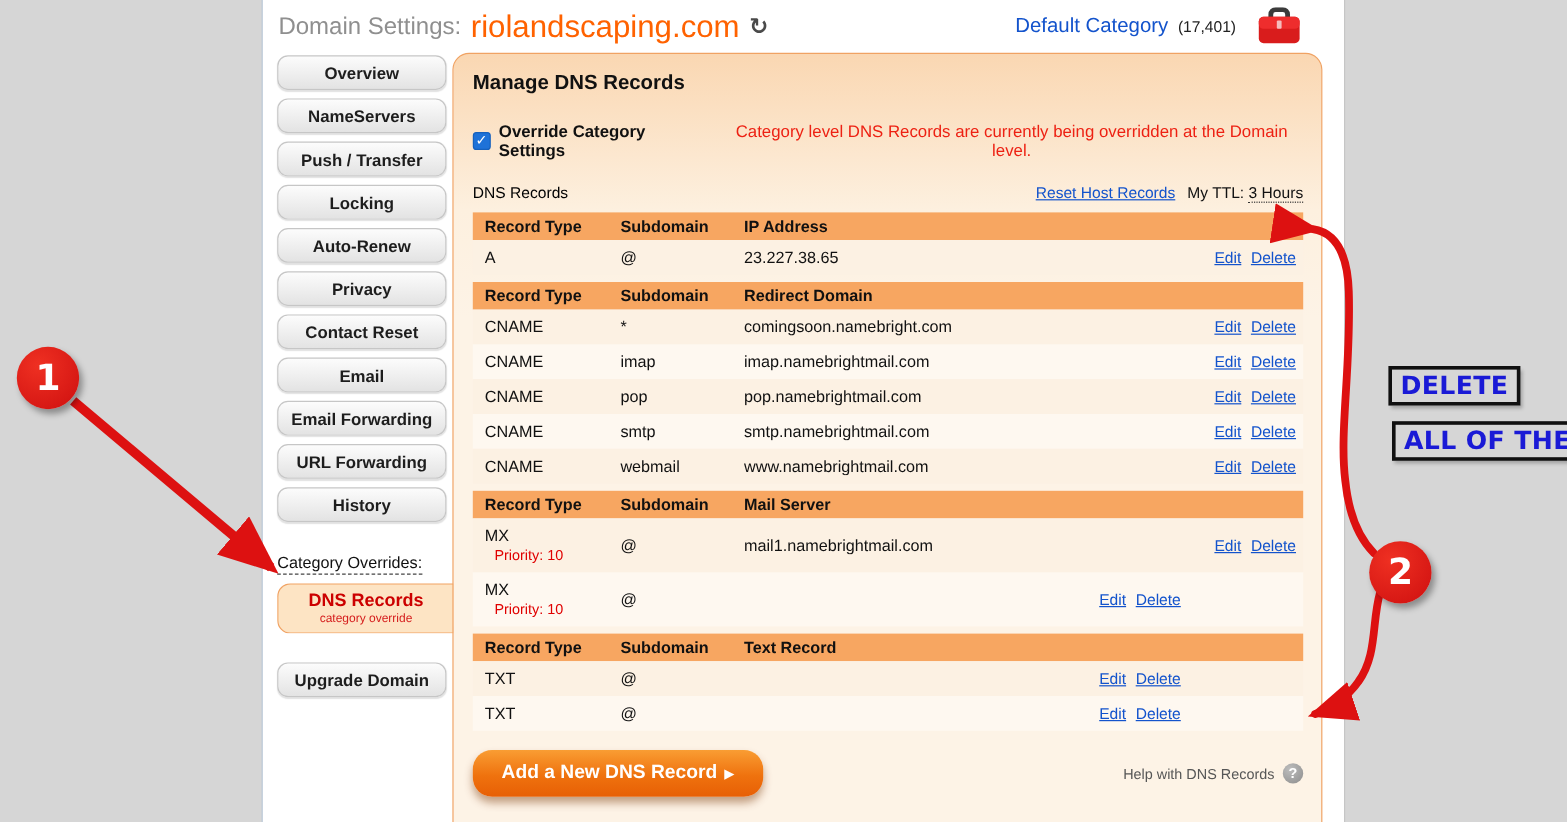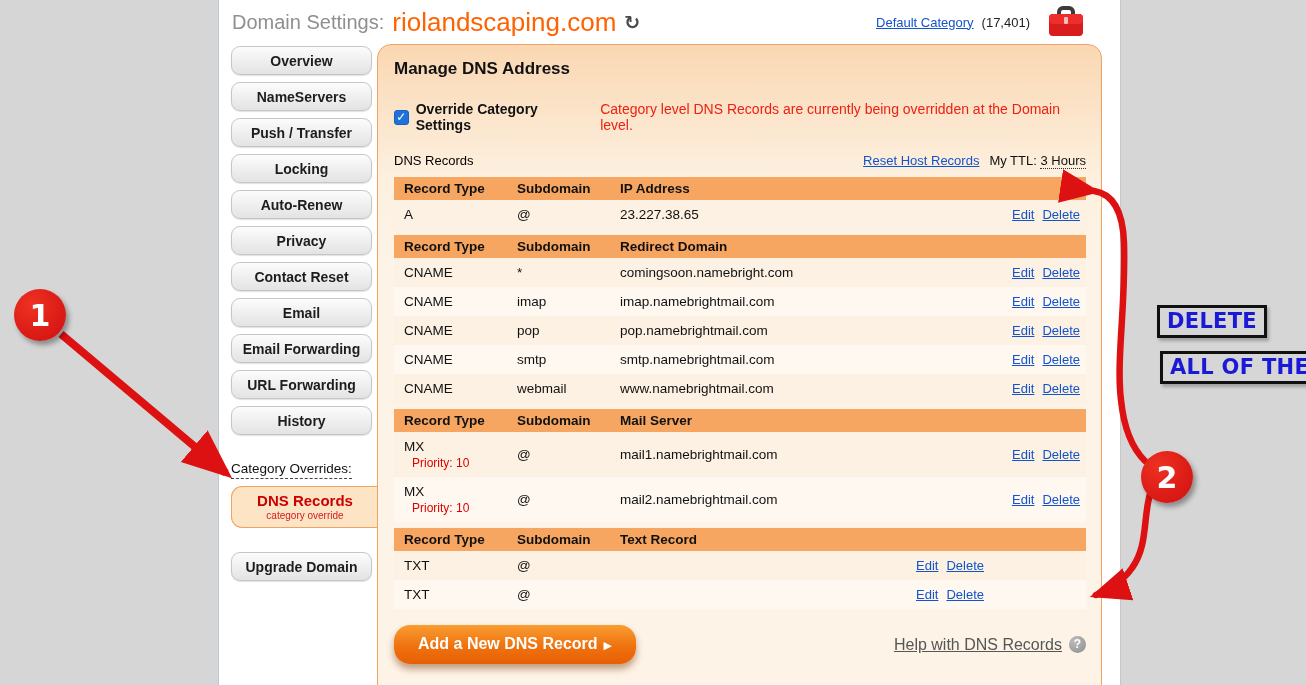--- a/index.html
+++ b/index.html
@@ -8,21 +8,21 @@
   .page { position:absolute; left:219px; top:0; width:901px; height:685px; background:#fff;
           box-shadow:-1px 0 0 #b9c7d6, 1px 0 0 #c6c6c6; }
 
   
   .page-header { position:relative; height:44px; display:flex; align-items:center; padding-left:13px; }
   .hdr-label { font-size:20px; color:#8f8f8f; }
   .hdr-domain { font-size:26px; color:#ff6200; margin-left:8px; }
   .hdr-refresh { font-family:"DejaVu Sans", sans-serif; font-size:19px; font-weight:bold; color:#4a4a4a;
                  margin-left:8px; cursor:pointer; }
   .hdr-right { position:absolute; right:36px; top:0; height:44px; display:flex; align-items:center; gap:8px; }
-  .hdr-cat-link { color:#1353cc; text-decoration:underline; font-size:13px; cursor:pointer; }
+  .hdr-cat-link { color:#1353cc; font-size:17px; cursor:pointer; }
   .hdr-cat-count { color:#222; font-size:13px; }
   .toolbox { margin-left:10px; display:block; }
 
   
   .sidebar { position:absolute; left:12px; top:46px; width:141px; }
   .side-btn { height:29px; margin-bottom:7px; border:1px solid #c6c6c6; border-radius:9px;
               background:linear-gradient(#fcfcfc,#e3e3e3); box-shadow:0 1px 1px rgba(0,0,0,.12);
               font-weight:bold; font-size:14px; color:#1d1d1d; display:flex; align-items:center;
               justify-content:center; cursor:pointer; white-space:nowrap; }
   .cat-overrides { margin-top:15px; font-size:13.5px; color:#111; display:inline-block;
@@ -37,21 +37,21 @@
   
   .panel { position:absolute; left:158px; top:44px; width:725px; height:660px;
            border:1px solid #f0a263; border-radius:14px;
            background:linear-gradient(#fad7b2, #fdf0df 130px, #fdf3e6 220px, #fdf3e6);
            padding:14px 15px 0 16px; }
   .panel-title { font-size:17px; font-weight:bold; color:#111; }
   .override-row { margin-top:22px; display:flex; align-items:center; gap:7px; font-size:14px; }
   .chk { width:15px; height:15px; background:#1e72d8; border:1px solid #1661bd; border-radius:3px;
          color:#fff; font-size:12px; line-height:13px; text-align:center; cursor:pointer; }
   .override-label { font-weight:bold; color:#111; }
-  .override-warn { color:#ed2113; }
+  .override-warn { color:#ed2113;text-align:center; }
   .records-bar { margin-top:20px; display:flex; justify-content:space-between; align-items:flex-end;
                  font-size:13px; padding-bottom:3px; }
   .records-bar-right { display:flex; gap:10px; align-items:flex-end; }
   .reset-link { color:#1353cc; text-decoration:underline; cursor:pointer; }
   .ttl-label { color:#111; }
   .ttl-value { color:#111; border-bottom:1px dotted #333; cursor:pointer; }
 
   
   .t-section-header { display:grid; grid-template-columns:113px 103px 1fr; align-items:center;
                       background:#f7a661; font-weight:bold; font-size:13.5px; color:#111;
@@ -63,21 +63,21 @@
   .t-actions a { color:#1353cc; text-decoration:underline; font-size:13px; cursor:pointer; margin-left:8px; }
   .priority { color:#e00000; font-size:12px; padding:2px 0 0 8px; }
 
   .bottom-bar { margin-top:16px; display:flex; justify-content:space-between; align-items:center; }
   .add-btn { background:linear-gradient(#f99d33, #ef720e 55%, #e75f05); color:#fff; font-weight:bold;
              font-size:16px; padding:10px 24px 11px 24px; border:none; border-radius:16px;
              box-shadow:0 5px 7px rgba(120,50,0,.45); cursor:pointer;
              font-family:"Liberation Sans", sans-serif; }
   .add-btn .arr { font-family:"DejaVu Sans", sans-serif; font-size:11px; margin-left:6px; }
   .help-wrap { display:flex; align-items:center; gap:7px; }
-  .help-link { color:#565656; text-decoration:underline; font-size:16px; cursor:pointer; }
+  .help-link { color:#565656; font-size:12px; cursor:pointer; }
   .help-q { width:17px; height:17px; border-radius:50%; background:radial-gradient(circle at 35% 30%, #bdbdbd, #8c8c8c);
             color:#fff; font-weight:bold; font-size:12px; line-height:17px; text-align:center; cursor:pointer; }
 
   
   .anno-svg { position:absolute; left:0; top:0; width:1306px; height:685px; pointer-events:none; z-index:40; }
   .anno-circle { position:absolute; width:52px; height:52px; border-radius:50%;
                  background:radial-gradient(circle at 35% 30%, #ef3022, #ce0f0f);
                  box-shadow:3px 4px 5px rgba(0,0,0,.35); color:#fff; font-weight:bold; font-size:30px;
                  display:flex; align-items:center; justify-content:center; z-index:50;
                  font-family:"DejaVu Sans", sans-serif; }
@@ -125,21 +125,21 @@
     <div class="dns-active">
       <div class="t1">DNS Records</div>
       <div class="t2">category override</div>
     </div>
     <div class="upgrade-wrap">
       <div class="side-btn" style="width:141px;">Upgrade Domain</div>
     </div>
   </div>
 
   <div class="panel">
-    <div class="panel-title">Manage DNS Address</div>
+    <div class="panel-title">Manage DNS Records</div>
 
     <div class="override-row">
       <span class="chk">✓</span>
       <span class="override-label">Override Category Settings</span>
       <span class="override-warn">Category level DNS Records are currently being overridden at the Domain level.</span>
     </div>
 
     <div class="records-bar">
       <span>DNS Records</span>
       <span class="records-bar-right">
@@ -223,21 +223,20 @@
           <div class="">@</div>
           <div class="val">mail1.namebrightmail.com</div>
           <div class="t-actions"><a>Edit</a><a>Delete</a></div>
         </div>
         <div class="t-row" style="background: rgb(254, 248, 240);">
           <div class="">
             <div>MX</div>
             <div class="priority">Priority: 10</div>
           </div>
           <div class="">@</div>
-          <div class="val">mail2.namebrightmail.com</div>
           <div class="t-actions"><a>Edit</a><a>Delete</a></div>
         </div>
         <div class="t-section-header">
           <div class="">Record Type</div>
           <div class="">Subdomain</div>
           <div class="">Text Record</div>
         </div>
         <div class="t-row" style="background: rgb(252, 241, 227);">
           <div class="">
             <div>TXT</div>

